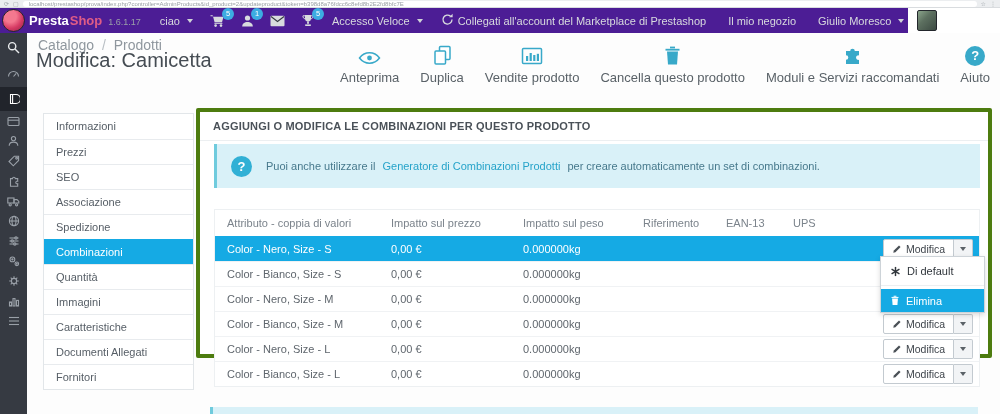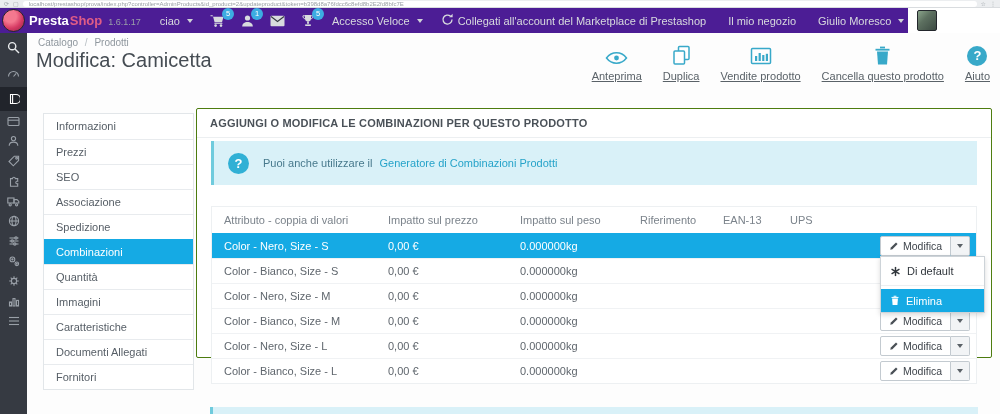--- a/index.html
+++ b/index.html
@@ -41,42 +41,42 @@
   .rail .ric { width:27px; height:20px; display:flex; align-items:center; justify-content:center; cursor:pointer; }
   .rail .ric svg { stroke:#9aa0a8; fill:none; stroke-width:1.1; }
   .rail .ric.search { height:16px; margin-bottom:10px; }
   .rail .ric.search svg { stroke:#e8eaec; stroke-width:1.4; }
   .rail .ric.dash { height:16px; margin-bottom:6px; }
   .rail .ric.active { background:#21242b; height:24px; }
   .rail .ric.active svg { stroke:#fff; }
 
   
   .content { position:absolute; left:27px; top:33px; width:973px; height:381px; background:#fdfdfd; }
-  .breadcrumb { position:absolute; left:11px; top:4px; font-size:10px; color:#8f979e; }
+  .breadcrumb { position:absolute; left:11px; top:4px; font-size:14px; color:#8f979e; }
   .breadcrumb .sep { margin:0 4px; color:#b9bfc4; }
   .page-title { position:absolute; left:9px; top:16px; font-size:20px; font-weight:400; color:#454c53; }
 
   .actions { position:absolute; right:10px; top:9px; display:flex; align-items:flex-start; gap:21px; }
   .action { display:flex; flex-direction:column; align-items:center; gap:4px; cursor:pointer; }
   .action .aicon { height:24px; display:flex; align-items:flex-end; color:#38a9c9; }
-  .action .albl { font-size:11px; color:#5a6268; white-space:nowrap;text-decoration:underline; }
+  .action .albl { font-size:13px; color:#5a6268; white-space:nowrap; }
   .qmark { width:20px; height:20px; border-radius:50%; background:#38a9c9; color:#fff;
     font-size:13px; font-weight:bold; text-align:center; line-height:20px; }
 
   
   .tabs { position:absolute; left:8px; top:80px; width:151px; background:#fff;
     border:1px solid #e2e6e9;margin-left:8px; }
   .tab { height:25px; line-height:24px; padding:0 12px; font-size:11px; color:#565e66;
     border-top:1px solid #e8ebee; cursor:pointer; background:#fff; white-space:nowrap; overflow:hidden; }
   .tab:first-child { border-top:none; }
   .tab.active { background:#15aae4; color:#fff; border-top-color:#15aae4; }
 
   
   .panel { position:absolute; left:169px; top:75px; width:796px; height:250px;
-    background:#fff; border:1px solid #4d7c0f; border-radius:2px; }
+    background:#fff; border:4px solid #4d7c0f; border-radius:2px; }
   .panel-heading { height:29px; line-height:28px; padding:0 13px; font-size:11px; font-weight:bold;
     color:#4a5158; border-bottom:1px solid #eceff1; letter-spacing:.2px; }
 
   .alert { position:absolute; left:14px; top:32px; width:766px; height:44px;
     background:#d9f1f8; border-left:3px solid #6fcbdd; display:flex; align-items:center;
     padding-left:14px; font-size:11px; color:#47798c; }
   .alert .qmark { flex:0 0 auto; margin-right:14px; width:21px; height:21px; line-height:21px; background:#31b0d5; }
   .alert a { color:#26a3c9; text-decoration:none; margin:0 7px; cursor:pointer; }
 
   
@@ -353,20 +353,28 @@
         <svg width="19" height="21" viewBox="0 0 19 21" fill="#38a9c9">
             <path d="M4 6.5h11l-1 13H5z"></path>
             <rect x="2.5" y="3.8" width="14" height="1.8"></rect>
             <rect x="7" y="1.6" width="5" height="1.8"></rect>
           </svg>
       </span>
       <span class="albl">Cancella questo prodotto</span>
     </div>
     <div class="action">
       <span class="aicon">
+        <svg width="21" height="21" viewBox="0 0 21 21" fill="#38a9c9">
+            <path d="M4 6h4.2a2.3 2.3 0 1 1 4.6 0H17v4.4a2.3 2.3 0 1 0 0 4.4V19H4v-4.2a2.3 2.3 0 1 0 0-4.6z"></path>
+          </svg>
+      </span>
+      <span class="albl">Moduli e Servizi raccomandati</span>
+    </div>
+    <div class="action">
+      <span class="aicon">
           <span class="qmark">?</span>
         </span>
       <span class="albl">Aiuto</span>
     </div>
   </div>
 
   <div class="tabs">
     <div class="tab">Informazioni</div>
     <div class="tab">Prezzi</div>
     <div class="tab">SEO</div>
@@ -380,20 +388,21 @@
     <div class="tab">Fornitori</div>
   </div>
 
   <div class="panel">
     <div class="panel-heading">AGGIUNGI O MODIFICA LE COMBINAZIONI PER QUESTO PRODOTTO</div>
 
     <div class="alert">
       <span class="qmark">?</span>
       <span>Puoi anche utilizzare il</span>
       <a>Generatore di Combinazioni Prodotti</a>
+      <span>per creare automaticamente un set di combinazioni.</span>
     </div>
 
     <div class="ctable">
       <div class="trow head">
         <div class="c-attr">Attributo - coppia di valori</div>
         <div class="c-price">Impatto sul prezzo</div>
         <div class="c-weight">Impatto sul peso</div>
         <div class="c-ref">Riferimento</div>
         <div class="c-ean">EAN-13</div>
         <div class="c-ups">UPS</div>

